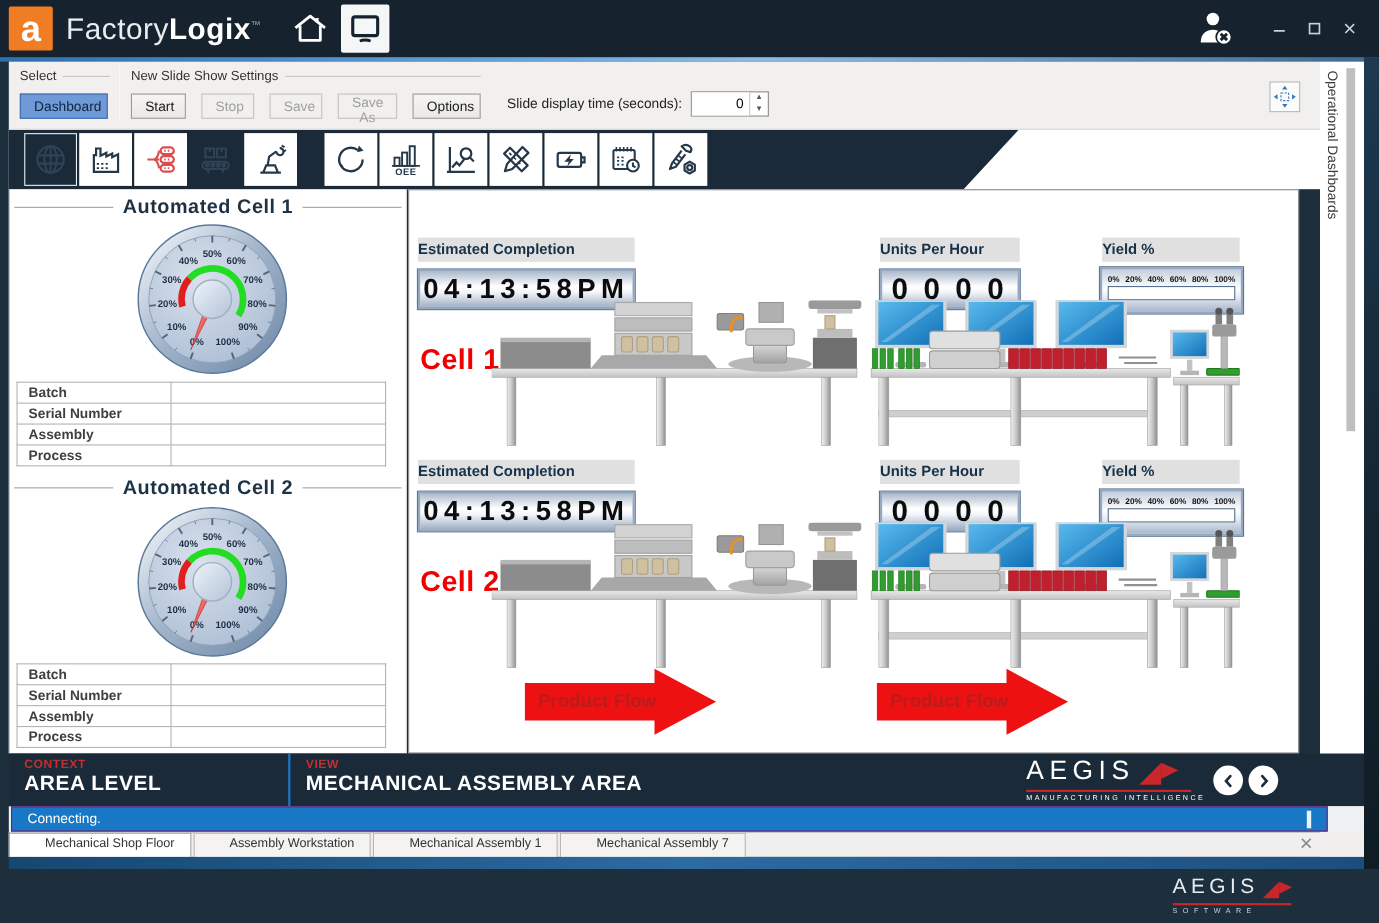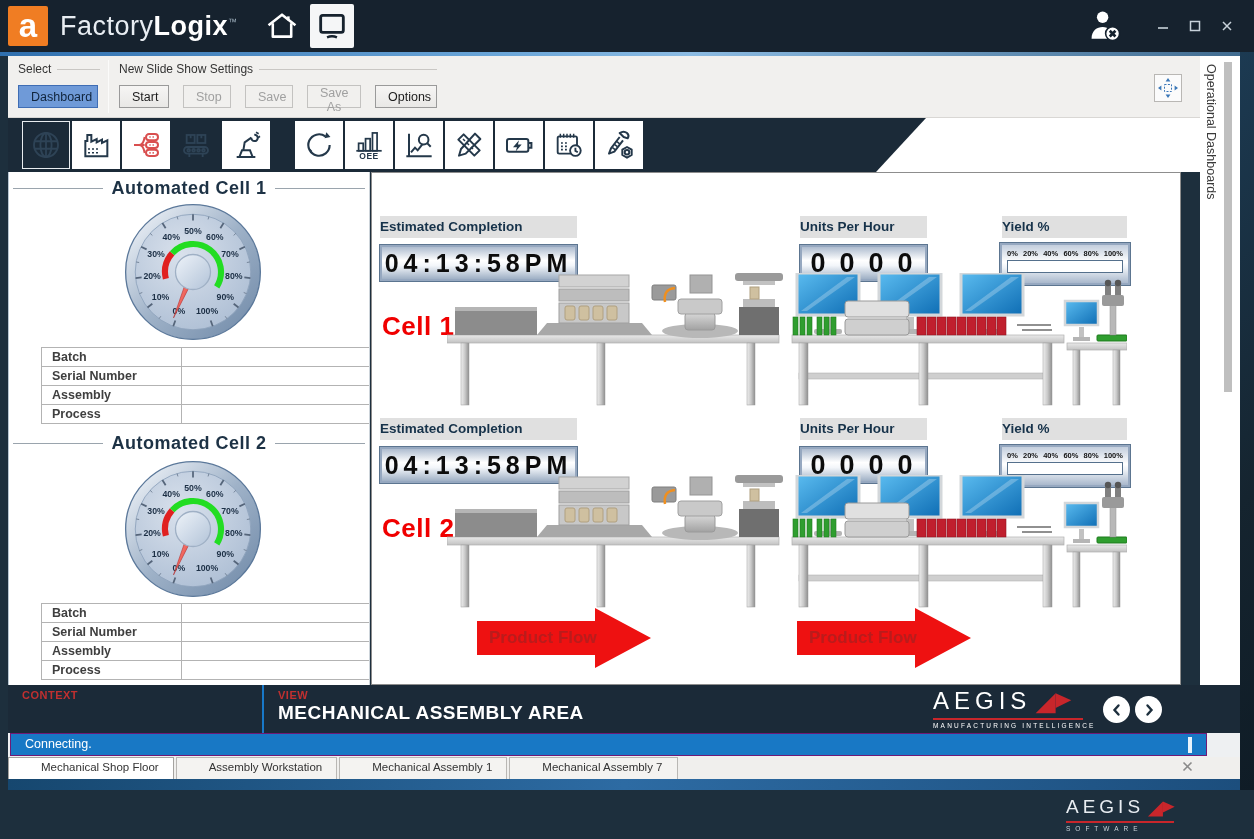--- a/index.html
+++ b/index.html
@@ -70,21 +70,21 @@
   
   .left-panel { position:absolute; left:8px; top:172px; width:362px; height:513px;
     background:#fff; border-left:1px solid #b9c6d2; border-right:1px solid #cdd4da; overflow:hidden; }
   .cell-title { display:flex; align-items:center; gap:8px; margin:0 4px; }
   .cell-title .tline { flex:1; height:1px; background:#9aa4ad; }
   .cell-title span { font-size:18px; font-weight:bold; color:#1d3245; letter-spacing:.5px; }
   .ct1 { position:absolute; left:0; right:0; top:6px; }
   .ct2 { position:absolute; left:0; right:0; top:261px; }
   .gauge-holder { position:absolute; width:140px; height:140px; left:114px; }
   .gh1 { top:30px; } .gh2 { top:287px; }
-  .ltable { position:absolute; left:32px; width:336px; border-collapse:collapse; }
+  .ltable { position:absolute; left:6px; width:336px; border-collapse:collapse; }
   .lt1 { top:175px; } .lt2 { top:431px; }
   .ltable td { border:1px solid #b3b3b3; height:19px; font-size:12.5px; font-weight:bold;
     color:#3f3f3f; padding-left:10px; }
   .ltable td.k { width:140px; }
 
   
   .main-panel { position:absolute; left:371px; top:172px; width:810px; height:513px;
     background:#fff; border:1px solid #8d8d8d; }
   .hdr { position:absolute; background:#e0e0e0; color:#16324a; font-weight:bold;
     font-size:13.5px; line-height:22px; height:22px; }
@@ -248,20 +248,30 @@
       <div class="group-head">
           <span>New Slide Show Settings</span>
           <div class="gline"></div>
         </div>
       <div class="btn-row">
         <button class="tbtn" style="width:50px">Start</button>
         <button class="tbtn disabled" style="width:48px">Stop</button>
         <button class="tbtn disabled" style="width:48px">Save</button>
         <button class="tbtn disabled" style="width:54px">Save As</button>
         <button class="tbtn" style="width:62px">Options</button>
+      </div>
+    </div>
+    <div class="slide-time">
+      <span>Slide display time (seconds):</span>
+      <div class="spin-wrap">
+        <input value="0" style="">
+        <div class="spin-btns">
+          <div>▲</div>
+          <div>▼</div>
+        </div>
       </div>
     </div>
     <div class="dock-move">
       <span>
         <svg width="22" height="22" viewBox="0 0 22 22" fill="#3a77b8">
           <rect x="7.5" y="7.5" width="7" height="7" fill="none" stroke="#3a77b8" stroke-dasharray="2 1.4"></rect>
           <polygon points="11,1 8.6,4.4 13.4,4.4"></polygon>
             <polygon points="11,21 8.6,17.6 13.4,17.6"></polygon>
           <polygon points="1,11 4.4,8.6 4.4,13.4"></polygon>
             <polygon points="21,11 17.6,8.6 17.6,13.4"></polygon>
@@ -746,20 +756,21 @@
       <svg width="175" height="62" viewBox="0 0 175 62">
           <polygon points="0,14 118,14 118,1 174,31 118,61 118,48 0,48" fill="#ee1111"></polygon>
         </svg>
       <span class="txt">Product Flow</span>
     </div>
   </div>
 
   <div class="context-bar">
     <div class="ctx-cell" style="left:0;width:254px">
       <div class="ctx-lab">CONTEXT</div>
+      <div class="ctx-val">AREA LEVEL</div>
     </div>
     <div class="ctx-div"></div>
     <div class="ctx-cell" style="left:256px;width:640px">
       <div class="ctx-lab">VIEW</div>
       <div class="ctx-val">MECHANICAL ASSEMBLY AREA</div>
     </div>
     <div class="aegis-ctx">
       <div style="display:flex;align-items:flex-start">
         <span class="aegis-word">AEGIS</span>
         <span style="margin-left:2px">

